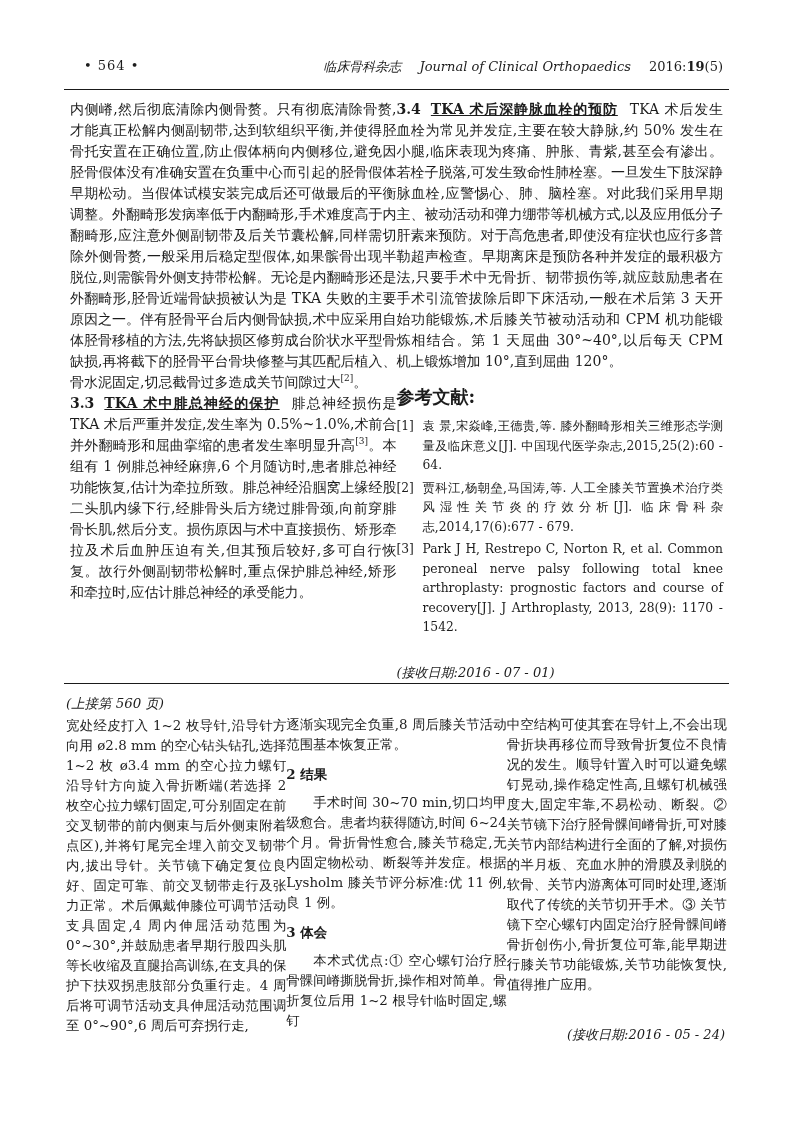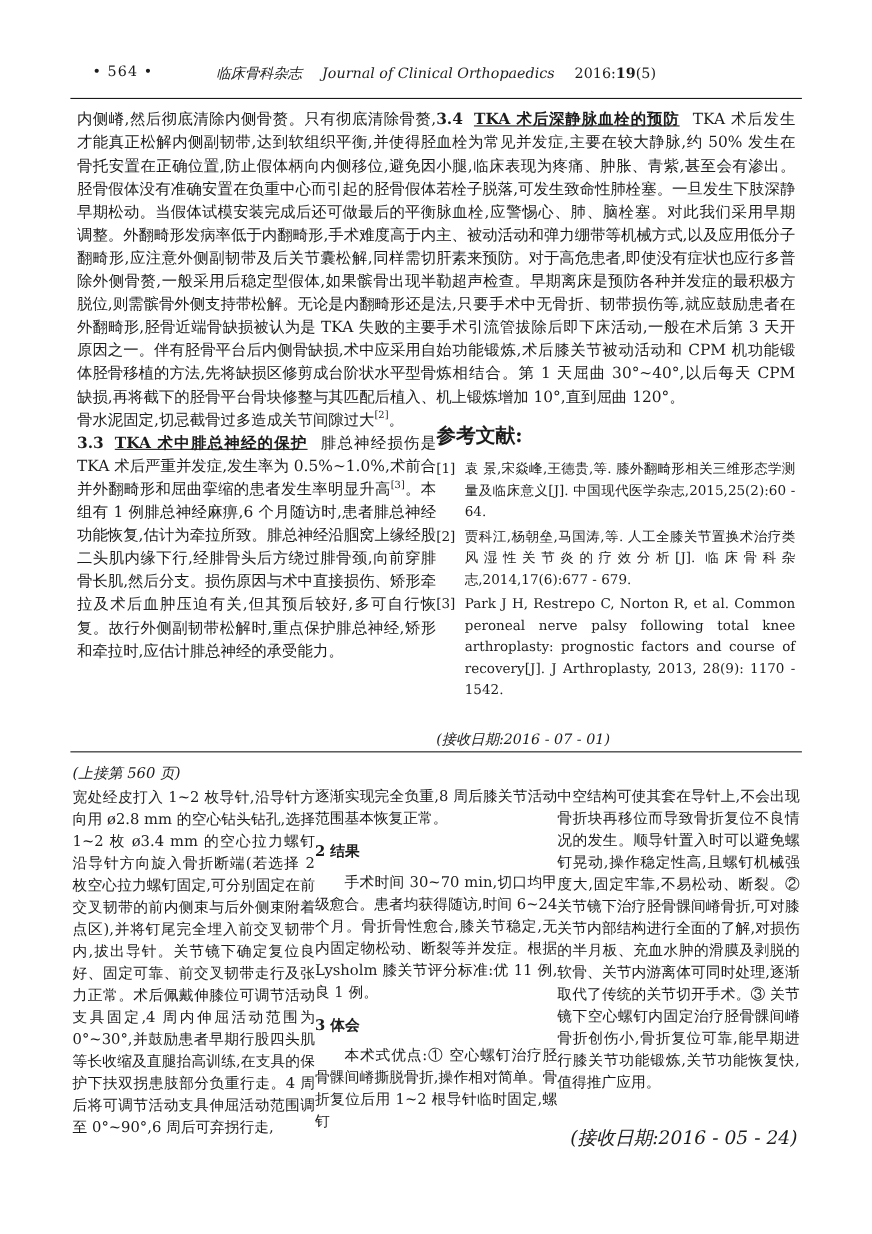--- a/index.html
+++ b/index.html
@@ -17,21 +17,21 @@
     position:relative;
     padding-top:58px;
     height:24px;
     font-size:13px;
   }
   .hdr .pno{
     position:absolute;left:84px;top:58px;
     letter-spacing:1px;
   }
   .hdr .center{
-    display:block;text-align:center;
+    display:block;text-align:right;
     padding:0 70px;
   }
   .hdr .jcn{font-style:italic;margin-right:14px;}
   .hdr .jen{font-style:italic;margin-right:14px;}
   .hdr .jvol{font-weight:bold;}
   .rule{
     border:none;border-top:1.6px solid #1a1a1a;
     margin:7px 64px 0 64px;
   }
   .rule.mid{margin-top:0;}
@@ -83,21 +83,21 @@
   }
   .padline{padding-top:21px;}
   .bhead{
     font-weight:bold;
     margin:9px 0 9px 0 !important;
   }
   .indent{text-indent:2em;}
   .recv2{
     text-align:right;
     font-style:italic;
-    font-size:17px;
+    font-size:13px;
     margin-top:30px !important;
     padding-right:2px;
   }
   
   .pfoot{
     position:absolute;
     left:55px;right:40px;bottom:20px;
     color:#b9b9b9;
     font-size:13.5px;
     display:flex;gap:30px;

